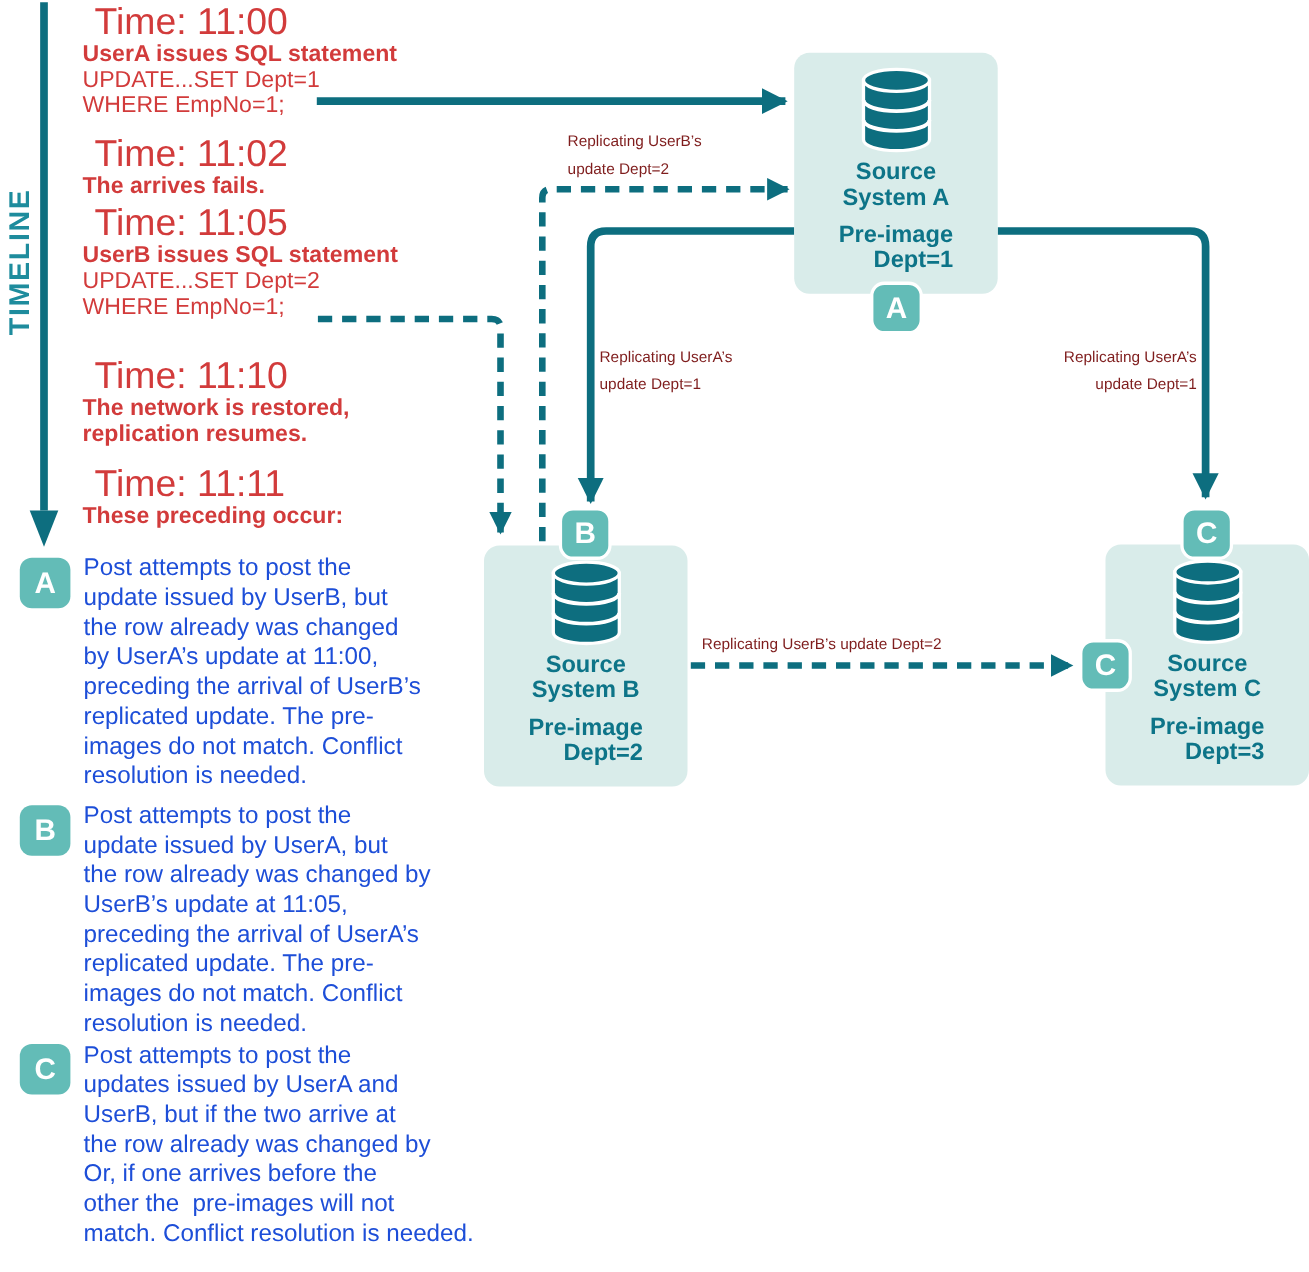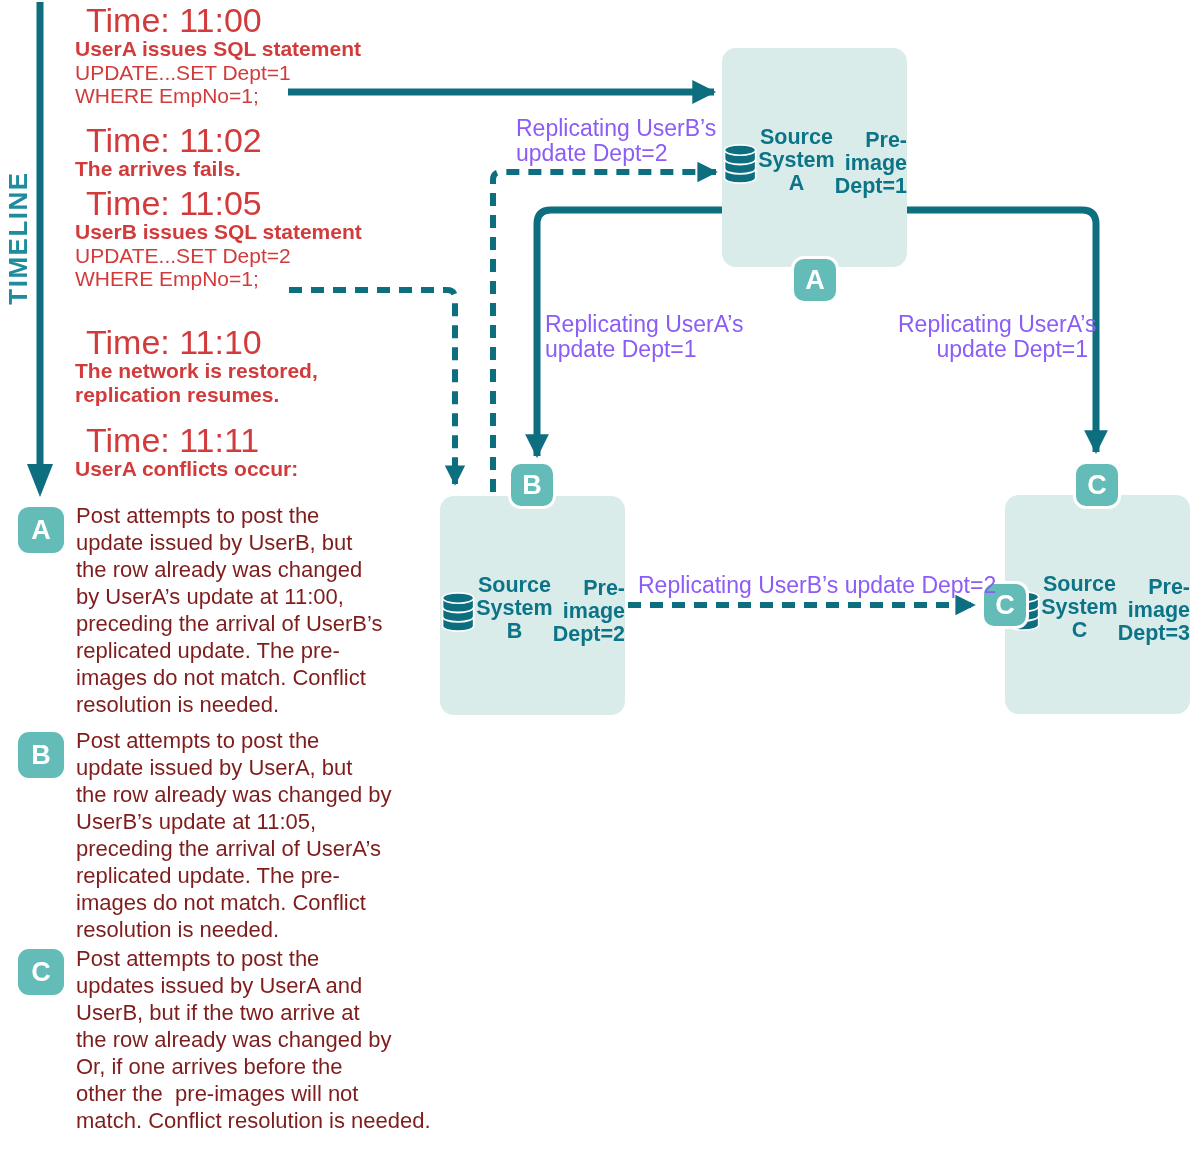--- a/index.html
+++ b/index.html
@@ -22,33 +22,33 @@
   .event-line{font-size:21px;line-height:23.5px;}
   .event-line.bold{font-weight:bold;}
 
   .badge{
     position:absolute;width:46px;height:46px;border-radius:11px;background:#63bcb7;
     color:#ffffff;font-size:27px;font-weight:bold;
     display:flex;align-items:center;justify-content:center;
   }
   .badge.on-box{width:48px;height:48px;border:3px solid #ffffff;box-sizing:border-box;border-radius:13px;}
 
-  .callout-text{position:absolute;left:76px;color:#7f1d1d;font-size:22px;line-height:27px;}
+  .callout-text{position:absolute;left:76px;color:#1d4ed8;font-size:22px;line-height:27px;}
   .callout-line{white-space:pre-wrap;}
 
   .system-box{
     position:absolute;width:185px;height:219px;background:#d9ecea;border-radius:14px;
-    display:flex;flex-direction:row;align-items:center;
+    display:flex;flex-direction:column;align-items:center;
   }
   .db-icon{margin-top:12px;}
   .sys-title,.sys-pre{text-align:center;color:#0d7488;font-weight:bold;font-size:21.5px;line-height:23px;}
   .sys-title{margin-top:5px;}
   .sys-pre{margin-top:11px;text-align:right;}
 
-  .arrow-label{position:absolute;color:#8b5cf6;font-size:23px;line-height:25px;white-space:nowrap;}
+  .arrow-label{position:absolute;color:#7f1d1d;font-size:14px;line-height:25px;white-space:nowrap;}
   .arrow-label.right{text-align:right;}
 </style>
 </head>
 <body>
 
 <div class="canvas">
 
   <svg class="overlay" width="1190" height="1156" viewBox="0 0 1190 1156">
     <defs>
       <marker id="ah" markerWidth="4" markerHeight="3.6" refX="3.1" refY="1.7" orient="auto" markerUnits="strokeWidth">
@@ -84,21 +84,21 @@
     <div class="event-line">UPDATE...SET Dept=2</div>
     <div class="event-line">WHERE EmpNo=1;</div>
   </div>
   <div class="event" style="top:328px">
     <div class="event-time">Time: 11:10</div>
     <div class="event-line bold">The network is restored,</div>
     <div class="event-line bold">replication resumes.</div>
   </div>
   <div class="event" style="top:426px">
     <div class="event-time">Time: 11:11</div>
-    <div class="event-line bold">UserA conflicts occur:</div>
+    <div class="event-line bold">These preceding occur:</div>
   </div>
 
   <div class="badge" style="left:18px;top:507px">A</div>
   <div class="callout-text" style="top:502px">
     <div class="callout-line">Post attempts to post the</div>
     <div class="callout-line">update issued by UserB, but</div>
     <div class="callout-line">the row already was changed</div>
     <div class="callout-line">by UserA’s update at 11:00,</div>
     <div class="callout-line">preceding the arrival of UserB’s</div>
     <div class="callout-line">replicated update. The pre-</div>

